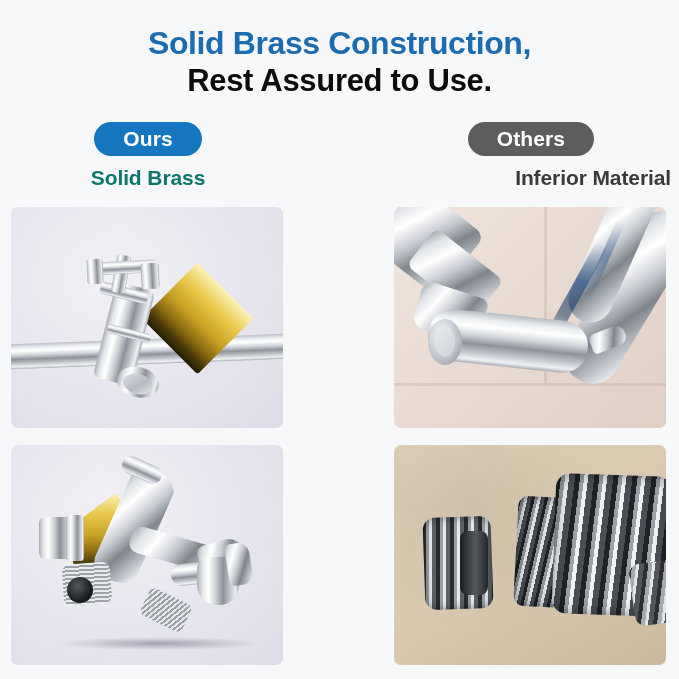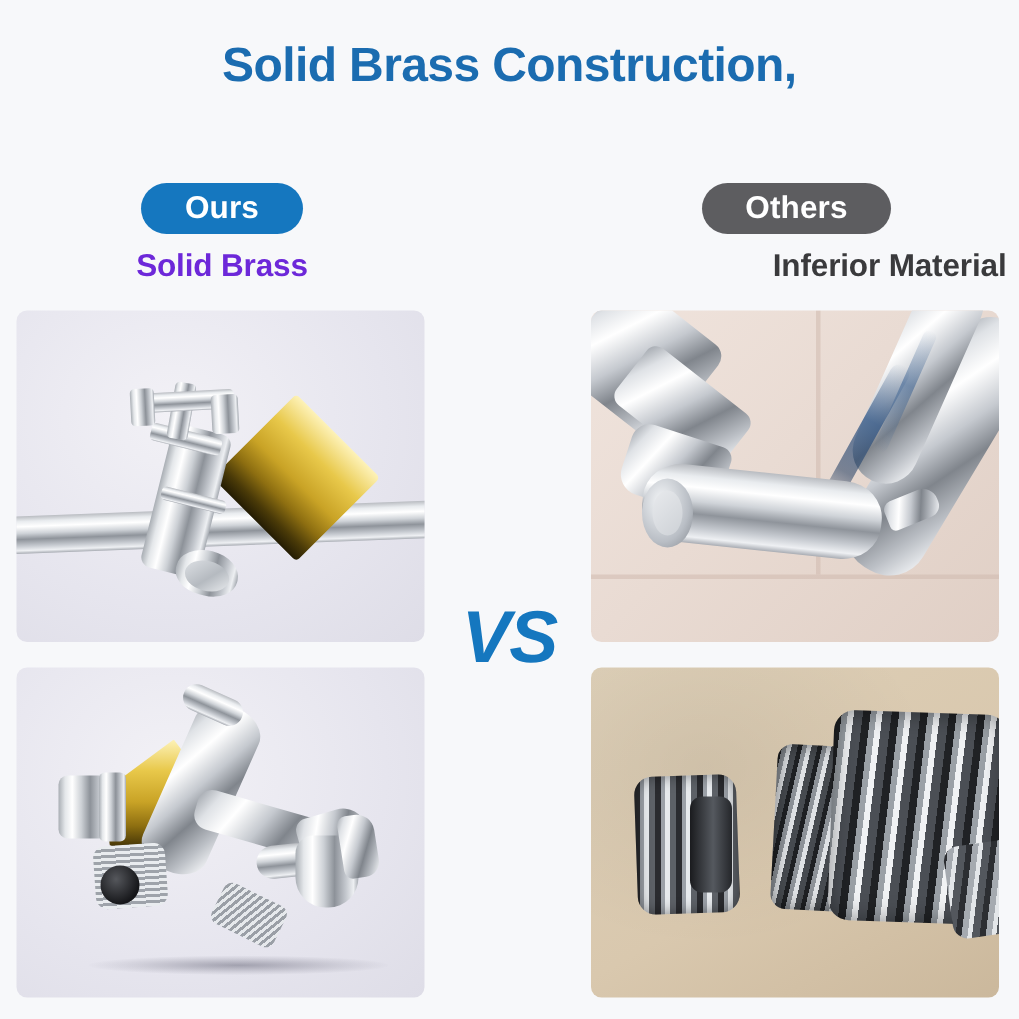--- a/index.html
+++ b/index.html
@@ -29,21 +29,21 @@
 
   .pill {
     display: inline-block; border-radius: 18px; color: #ffffff;
     font-size: 21px; font-weight: bold; line-height: 34px;
     height: 34px; padding: 0 29px; letter-spacing: 0.1px;
   }
   .pill.blue { background: #1577bf; }
   .pill.gray { background: #5d5d60; text-align: center; }
 
   .sub { display: block; margin-top: 10px; font-size: 21px; font-weight: bold; letter-spacing: -0.1px; }
-  .sub.blue { color: #6d28d9; }
+  .sub.blue { color: #0f766e; }
   .sub.gray { color: #3a3a3c; text-align: right; }
 
   
   .panel {
     position: absolute; overflow: hidden; border-radius: 7px;
   }
   .panel.left  { left: 11px;  width: 272px; }
   .panel.right { left: 394px; width: 272px; }
   .panel.top   { top: 207px;  height: 221px; }
   .panel.bot   { top: 445px;  height: 220px; }
@@ -154,20 +154,21 @@
   .br-shade { position: absolute; inset: 0;
     background: radial-gradient(ellipse at 28% 30%, rgba(0,0,0,0.06) 0%, rgba(0,0,0,0.0) 55%); }
 </style>
 </head>
 <body>
 
 <div class="page">
 
   <div class="heading">
     <span class="line1">Solid Brass Construction,</span>
+    <span class="line2">Rest Assured to Use.</span>
   </div>
 
   <div class="col-head ours">
     <span class="pill blue">Ours</span>
     <span class="sub blue">Solid Brass</span>
   </div>
 
   <div class="col-head others">
     <span class="pill gray">Others</span>
     <span class="sub gray">Inferior Material</span>
@@ -222,15 +223,14 @@
 
   <div class="panel right bot beige-bg">
     <div class="br-shade"></div>
     <div class="br-nut-small"></div>
     <div class="br-nut-small-in"></div>
     <div class="br-flange"></div>
     <div class="br-body"></div>
     <div class="br-tail"></div>
   </div>
 
-  <div class="vs">VS</div>
 
 </div>
 
 </body></html>

